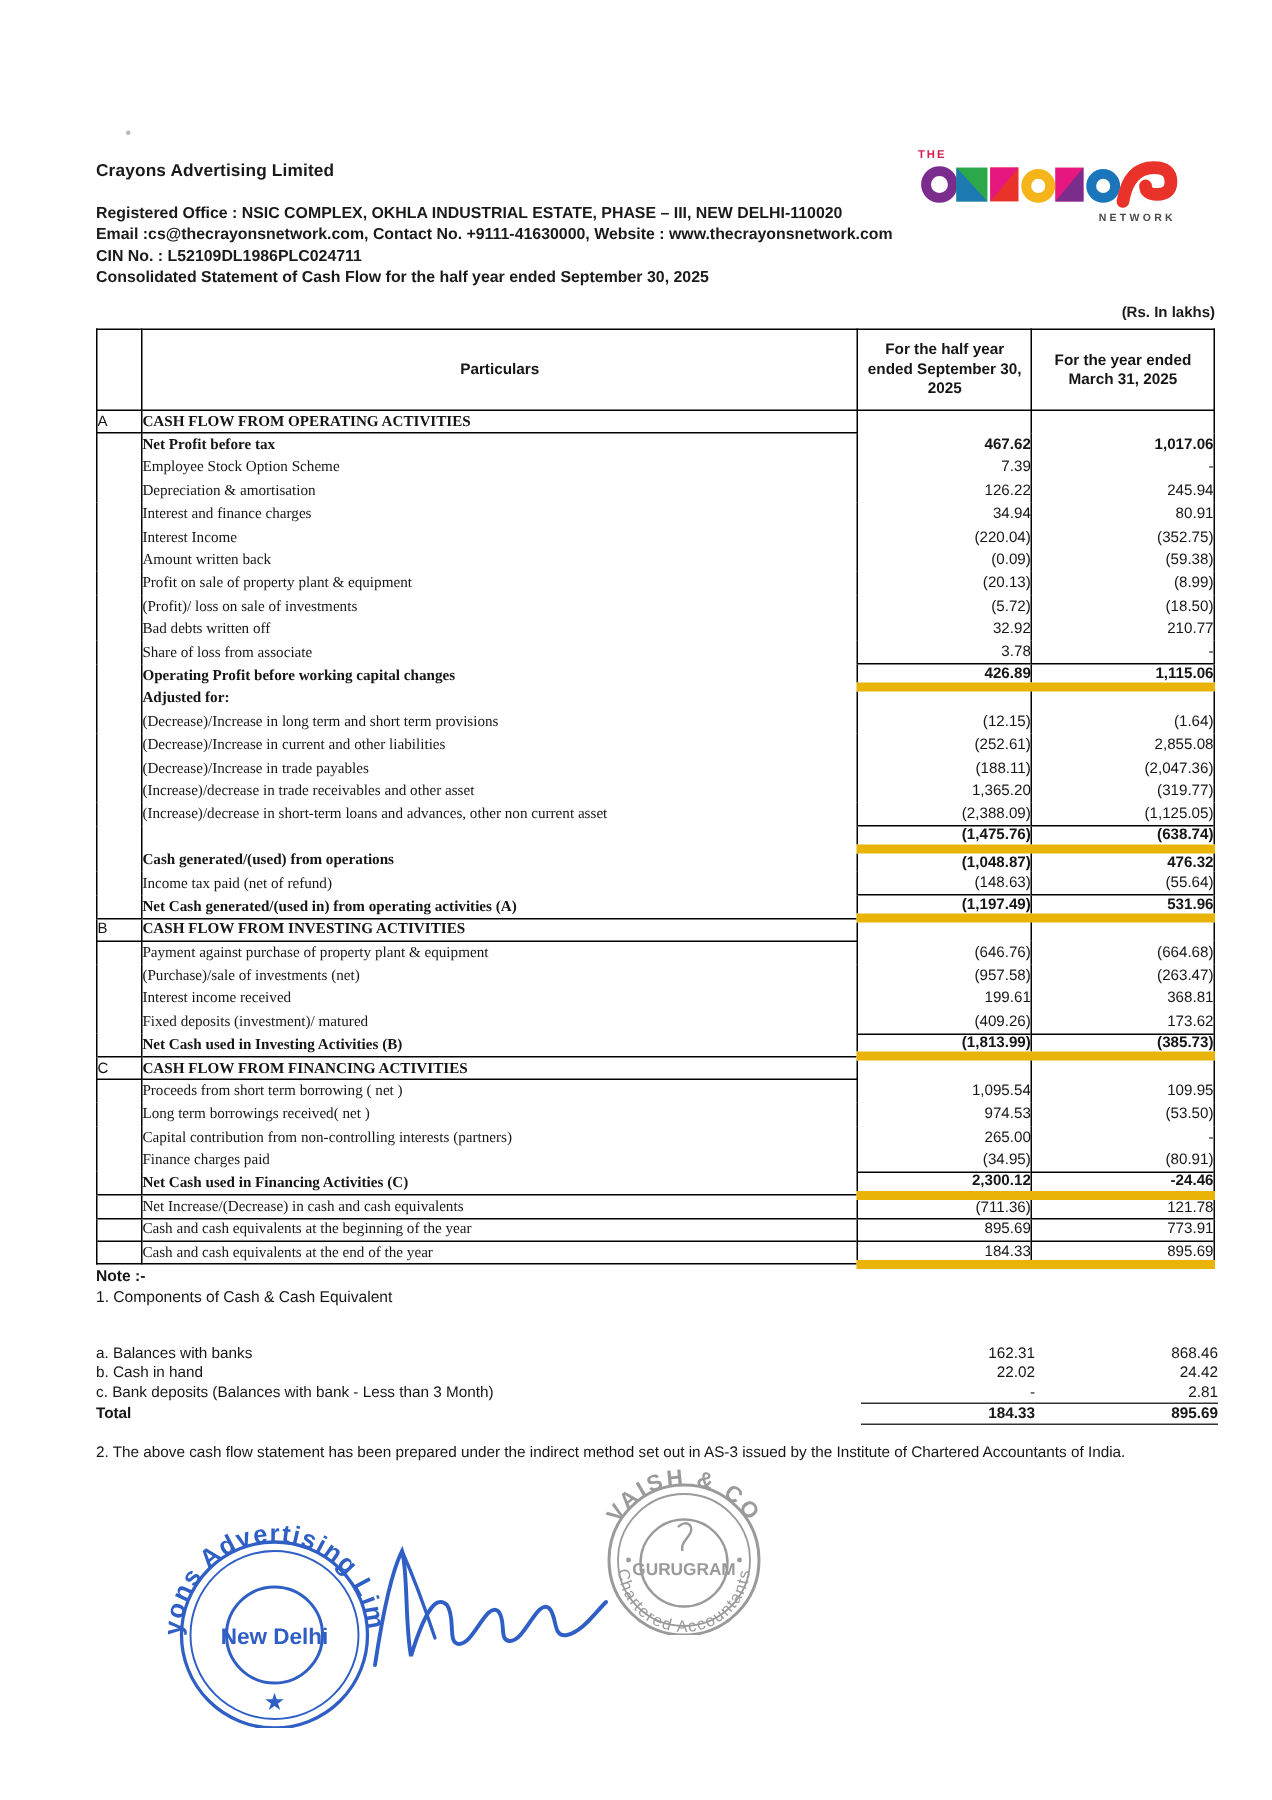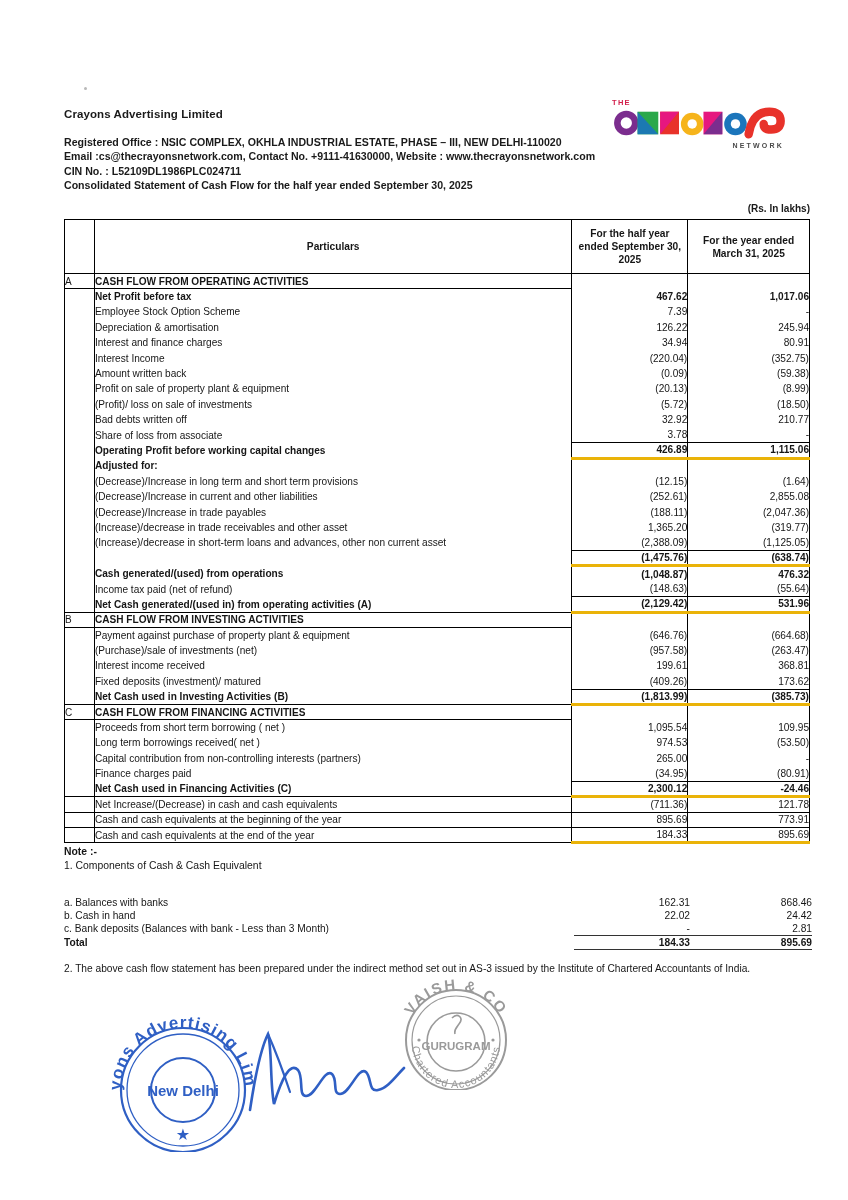--- a/index.html
+++ b/index.html
@@ -36,28 +36,28 @@
   .cNum{width:116px;}
   .cNum2{width:122px;}
 
   .tbl .bt{border-top:1px solid #000;}
   .tbl .bb{border-bottom:1px solid #000;}
   .tbl .bl{border-left:1px solid #000;}
   .tbl .br{border-right:1px solid #000;}
 
   .rowh{height:15.4px;}
   .idx{padding-left:3px;font-size:10px;}
-  .par{padding-left:5px;white-space:nowrap;}
+  .par{padding-left:5px;white-space:nowrap;font-family:Liberation Serif, serif;}
   .num{text-align:right;padding-right:6px;white-space:nowrap;}
   .b{font-weight:bold;}
 
   .hdrow td{height:49px;text-align:center;font-weight:bold;font-size:10.2px;line-height:13px;padding:2px 4px;}
 
   .ruleTop{border-top:1px solid #000;}
-  .ruleBot{border-bottom:3px solid #eab308;}
+  .ruleBot{border-bottom:6px solid #eab308;}
 
   
   .notes{position:absolute;left:64px;top:846px;width:748px;font-size:10.2px;color:#161616;}
   .noteHd{font-weight:bold;font-size:10.4px;margin-bottom:3px;}
   .noteHd2{font-weight:normal;font-size:10.4px;margin-bottom:2px;}
   .ntbl{width:748px;border-collapse:collapse;font-size:10.2px;margin-top:25px;}
   .ntbl td{padding:1px 0;}
   .nlab{padding-left:36px;white-space:nowrap;}
   .nnum{text-align:right;width:116px;padding-right:6px;}
   .nnum2{text-align:right;width:122px;padding-right:0px;}
@@ -248,21 +248,21 @@
           </tr>
           <tr class="rowh">
             <td class="idx bl br"></td>
             <td class="par br">Income tax paid (net of refund)</td>
             <td class="num br">(148.63)</td>
             <td class="num br">(55.64)</td>
           </tr>
           <tr class="rowh">
             <td class="idx bl br"></td>
             <td class="par br b">Net Cash generated/(used in) from operating activities (A)</td>
-            <td class="num br b ruleTop ruleBot">(2,129.42)</td>
+            <td class="num br b ruleTop ruleBot">(1,197.49)</td>
             <td class="num br b ruleTop ruleBot">531.96</td>
           </tr>
           <tr class="rowh">
             <td class="idx bl br bt bb">B</td>
             <td class="par br bt bb b">CASH FLOW FROM INVESTING ACTIVITIES</td>
             <td class="num br b"></td>
             <td class="num br b"></td>
           </tr>
           <tr class="rowh">
             <td class="idx bl br"></td>

